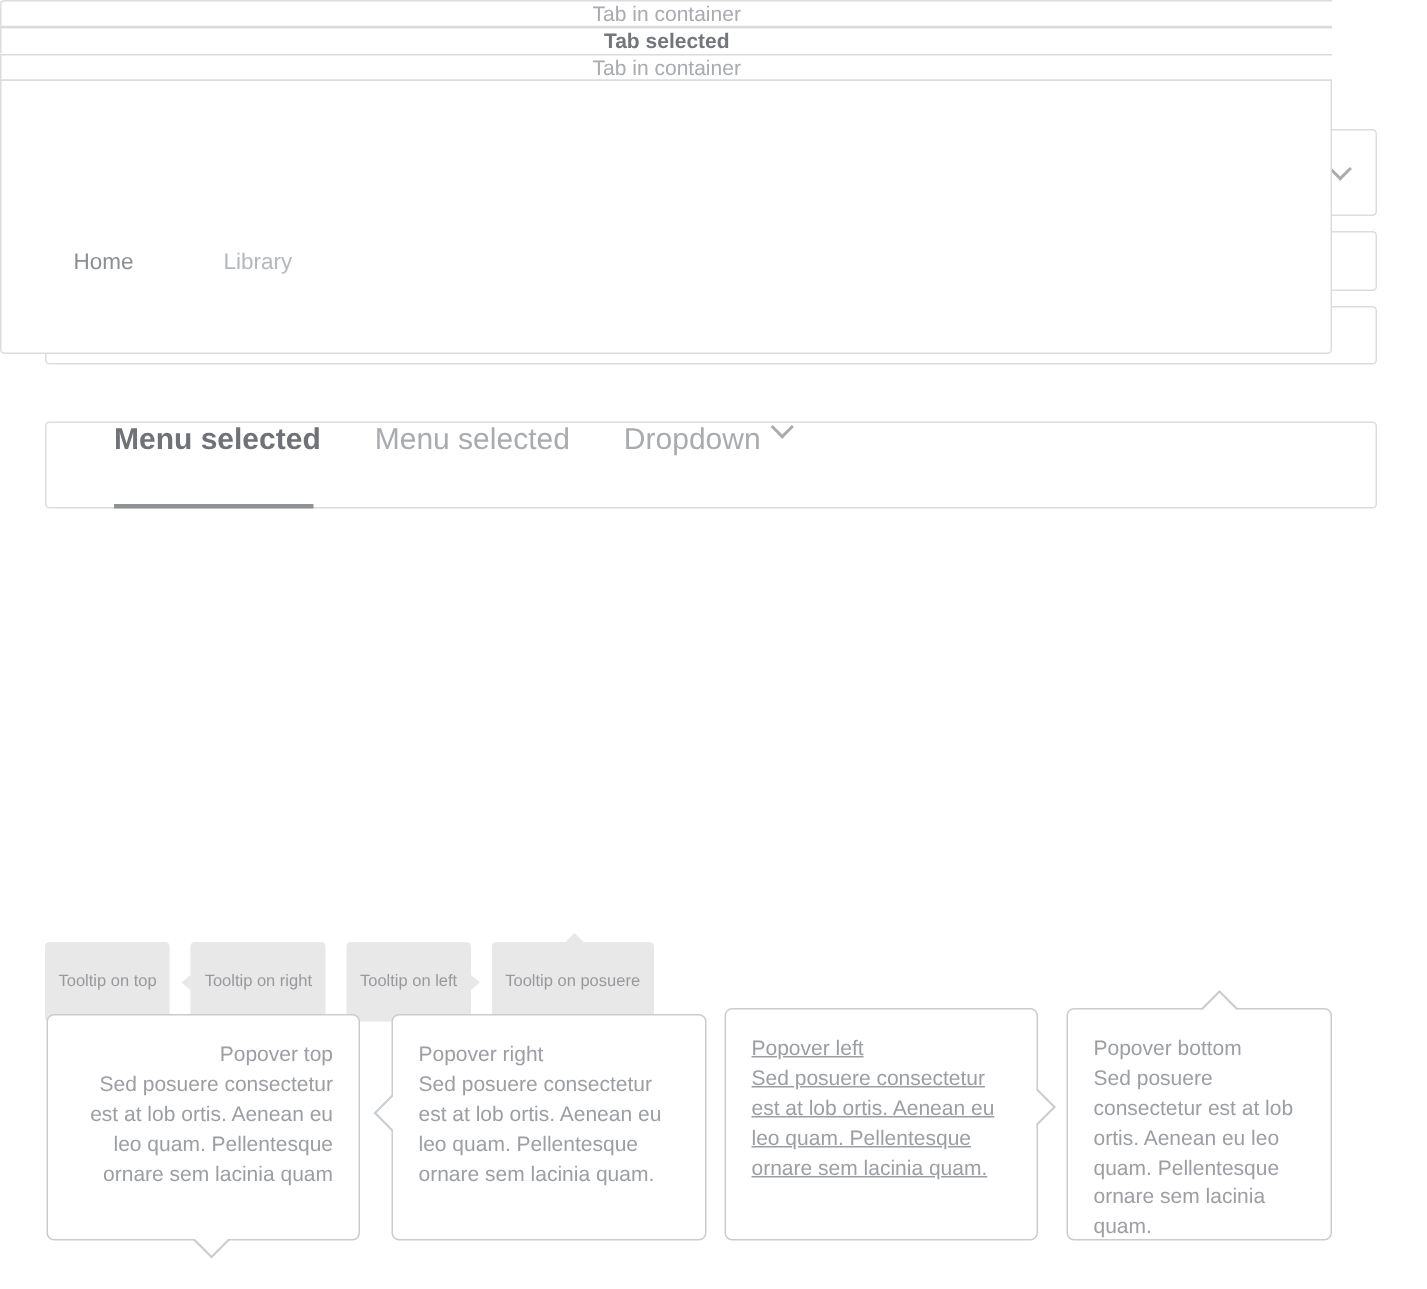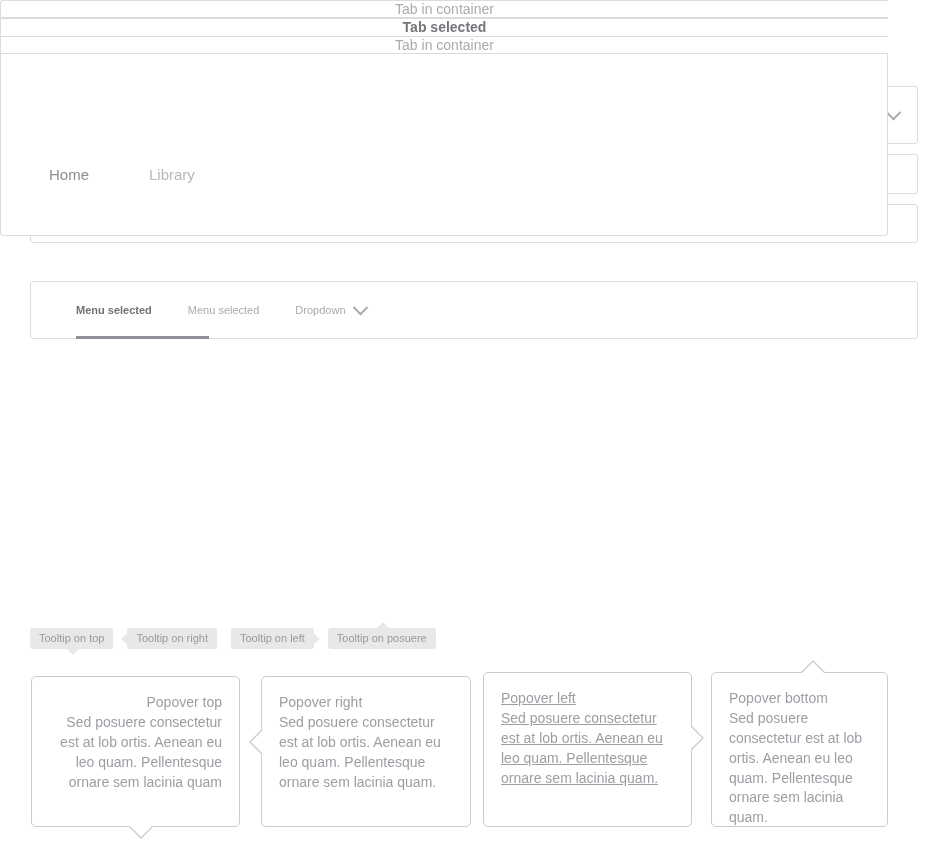--- a/index.html
+++ b/index.html
@@ -63,21 +63,21 @@
   .bc-txt-light{color:#b5b8bb;}
 
   
   .bc-slash-panel{left:30px;top:204px;width:888px;height:39px;display:flex;align-items:center;padding-left:16px;}
   .bc-slash{font-size:15px;color:#a8abaf;display:flex;align-items:center;gap:12px;}
   .bc-slash .sep{color:#c8cacc;}
 
   
   .menu-panel{left:30px;top:281px;width:888px;height:58px;}
   .menu-row{position:relative;height:56px;display:flex;align-items:center;padding-left:45px;box-sizing:border-box;}
-  .menu-item{position:relative;height:56px;display:flex;align-items:center;font-size:11px;color:#a8abaf;
+  .menu-item{position:relative;height:56px;display:flex;align-items:flex-start;font-size:20px;color:#a8abaf;
       margin-right:36px;gap:9px;}
   .menu-item.selected{color:#6f7276;font-weight:bold;}
   .menu-underline{position:absolute;left:45px;bottom:-1px;width:133px;height:3px;background:#8e9196;}
   .bolt{display:inline-block;width:10px;height:15px;background:#8e9196;flex:none;
       clip-path:polygon(58% 0,10% 56%,44% 56%,32% 100%,90% 42%,52% 42%);}
 
   
   .tabcontainer{left:30px;top:358px;width:888px;height:236px;border:none;background:transparent;}
   .tabstrip{position:absolute;left:0;top:0;width:888px;height:54px;display:flex;box-sizing:border-box;flex-direction:column;}
   .tab{flex:1 1 0;display:flex;align-items:center;justify-content:center;font-size:14px;color:#a8abaf;
@@ -85,21 +85,21 @@
   .tab:last-child{border-right:1px solid #737373;}
   .tab.selected{color:#73767a;font-weight:bold;border-bottom:1px solid #fff;}
   .tab.hover{background:#e6e6e6;}
   .tab.first{border-top-left-radius:3px;}
   .tab.last{border-top-right-radius:3px;}
   .tabbody{position:absolute;left:0;top:53px;width:888px;height:183px;background:#fff;
       border:1px solid #dcdcdc;border-radius:0 0 3px 3px;box-sizing:border-box;}
 
   
   .tooltips{position:absolute;left:30px;top:628px;height:22px;display:flex;align-items:flex-start;gap:14px;}
-  .tt{position:relative;background:#e8e8e8;border-radius:3px;padding:4px 9px;font-size:11px;color:#97999d;
+  .tt{position:relative;background:#e8e8e8;border-radius:3px;padding:20px 9px;font-size:11px;color:#97999d;
       white-space:nowrap;line-height:1.2;}
   .tt .arw{position:absolute;width:0;height:0;}
   .tt.top .arw{left:50%;margin-left:-5px;bottom:-6px;border-left:6px solid transparent;border-right:6px solid transparent;border-top:6px solid #e8e8e8;}
   .tt.right .arw{top:50%;margin-top:-5px;left:-6px;border-top:5px solid transparent;border-bottom:5px solid transparent;border-right:6px solid #e8e8e8;}
   .tt.left .arw{top:50%;margin-top:-5px;right:-6px;border-top:5px solid transparent;border-bottom:5px solid transparent;border-left:6px solid #e8e8e8;}
   .tt.bottom .arw{left:50%;margin-left:-5px;top:-6px;border-left:6px solid transparent;border-right:6px solid transparent;border-bottom:6px solid #e8e8e8;}
 
   
   .pop{position:absolute;background:#fff;border:1px solid #c9ccd0;border-radius:5px;box-sizing:border-box;
       padding:16px 17px;font-size:14px;line-height:1.42;color:#9b9ea3;}

